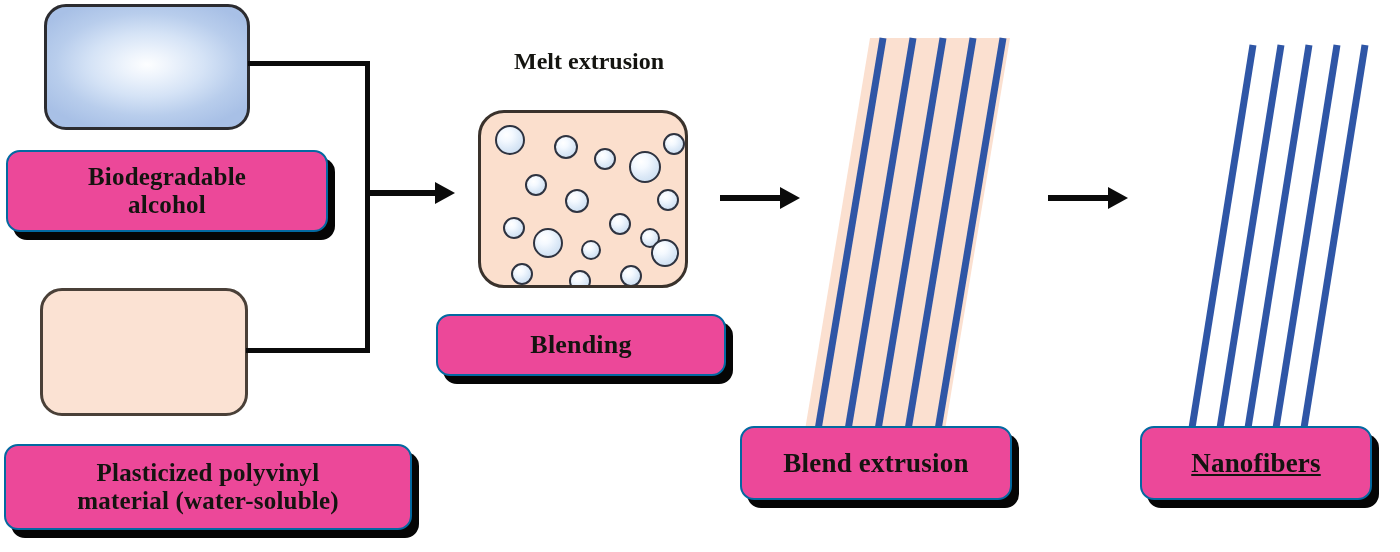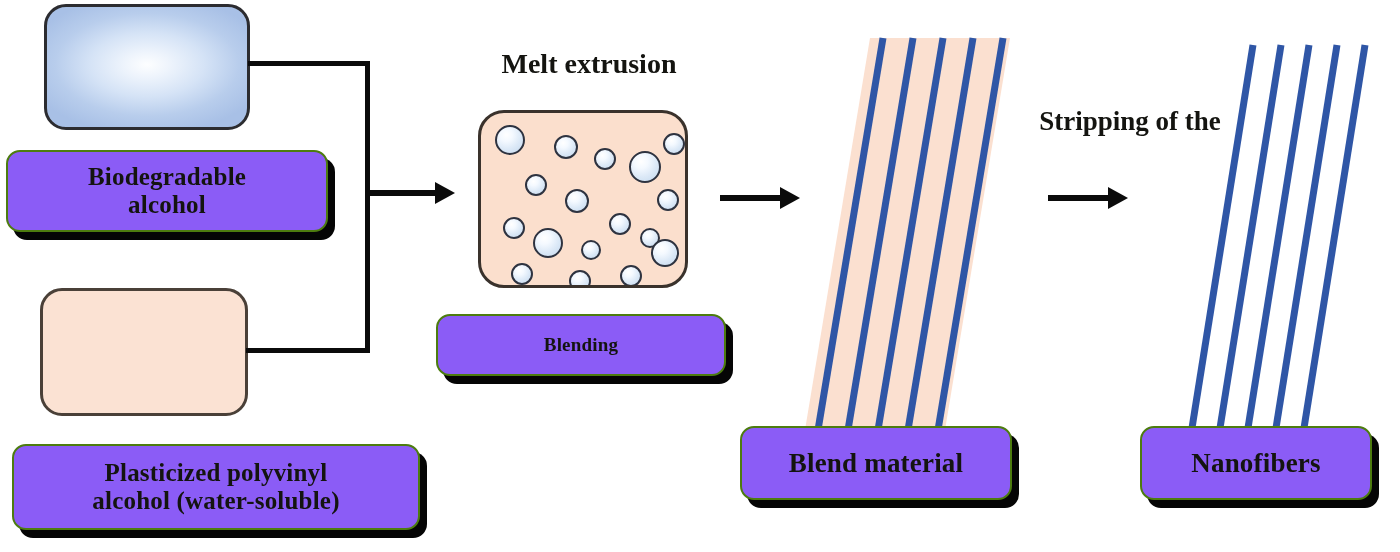--- a/index.html
+++ b/index.html
@@ -12,22 +12,22 @@
     width: 1400px;
     height: 552px;
     background: #ffffff;
     overflow: hidden;
     font-family: "Liberation Serif", "DejaVu Serif", serif;
   }
 
   
   .plate {
     position: absolute;
-    background: #8b5cf6;
-    border: 2px solid #4d7c0f;
+    background: #ec4899;
+    border: 2px solid #0369a1;
     border-radius: 14px;
     box-shadow: 7px 8px 0 0 #050505;
     display: flex;
     align-items: center;
     justify-content: center;
     text-align: center;
     font-weight: bold;
     color: #141410;
     line-height: 1.12;
     box-sizing: border-box;
@@ -127,35 +127,35 @@
 
   <div class="plate" style="left:6px; top:150px; width:322px; height:82px; font-size:25px;">
     <span style="display:block;">
       <span>Biodegradable</span><br>
       <span>alcohol</span>
     </span>
   </div>
 
   <div class="matbox-peach" style="left:40px; top:288px; width:208px; height:128px;"></div>
 
-  <div class="plate" style="left:12px; top:444px; width:408px; height:86px; font-size:25px;">
+  <div class="plate" style="left:4px; top:444px; width:408px; height:86px; font-size:25px;">
     <span style="display:block;">
       <span>Plasticized polyvinyl</span><br>
-      <span>alcohol (water-soluble)</span>
+      <span>material (water-soluble)</span>
     </span>
   </div>
 
   <div class="hline" style="left:248px; top:61px; width:122px;"></div>
   <div class="vline" style="left:365px; top:61px; height:292px;"></div>
   <div class="hline" style="left:246px; top:348px; width:124px;"></div>
 
   <div class="arrow-shaft" style="left:365px; top:190px; width:72px;"></div>
   <div class="arrow-head" style="left:435px; top:182px;"></div>
 
-  <div class="caption" style="left:474px; top:48px; width:230px; text-align:center; font-size:28px;">Melt extrusion</div>
+  <div class="caption" style="left:474px; top:48px; width:230px; text-align:center; font-size:24px;">Melt extrusion</div>
 
   <div class="blendbox" id="blend-box" style="left:478px; top:110px; width:210px; height:178px;">
       <div class="droplet" style="left: 14px; top: 12px; width: 30px; height: 30px;"></div>
       <div class="droplet" style="left: 73px; top: 22px; width: 24px; height: 24px;"></div>
       <div class="droplet" style="left: 113px; top: 35px; width: 22px; height: 22px;"></div>
       <div class="droplet" style="left: 148px; top: 38px; width: 32px; height: 32px;"></div>
       <div class="droplet" style="left: 182px; top: 20px; width: 22px; height: 22px;"></div>
       <div class="droplet" style="left: 44px; top: 61px; width: 22px; height: 22px;"></div>
       <div class="droplet" style="left: 84px; top: 76px; width: 24px; height: 24px;"></div>
       <div class="droplet" style="left: 176px; top: 76px; width: 22px; height: 22px;"></div>
@@ -163,55 +163,55 @@
       <div class="droplet" style="left: 128px; top: 100px; width: 22px; height: 22px;"></div>
       <div class="droplet" style="left: 52px; top: 115px; width: 30px; height: 30px;"></div>
       <div class="droplet" style="left: 159px; top: 115px; width: 20px; height: 20px;"></div>
       <div class="droplet" style="left: 100px; top: 127px; width: 20px; height: 20px;"></div>
       <div class="droplet" style="left: 170px; top: 126px; width: 28px; height: 28px;"></div>
       <div class="droplet" style="left: 30px; top: 150px; width: 22px; height: 22px;"></div>
       <div class="droplet" style="left: 88px; top: 157px; width: 22px; height: 22px;"></div>
       <div class="droplet" style="left: 139px; top: 152px; width: 22px; height: 22px;"></div>
     </div>
 
-  <div class="plate" style="left:436px; top:314px; width:290px; height:62px; font-size:19px;">Blending</div>
+  <div class="plate" style="left:436px; top:314px; width:290px; height:62px; font-size:26px;">Blending</div>
 
   <div class="arrow-shaft" style="left:720px; top:195px; width:62px;"></div>
   <div class="arrow-head" style="left:780px; top:187px;"></div>
 
   <div id="blend-strip-wrap">
     <svg width="240" height="392" viewBox="0 0 240 392">
 
       <polygon points="90,0 230,0 165,392 25,392" fill="#fbe0d0"></polygon>
       <g stroke="#2f56a6" stroke-width="7" stroke-linecap="butt">
         <line x1="103" y1="0" x2="38" y2="392"></line>
         <line x1="133" y1="0" x2="68" y2="392"></line>
         <line x1="163" y1="0" x2="98" y2="392"></line>
         <line x1="193" y1="0" x2="128" y2="392"></line>
         <line x1="223" y1="0" x2="158" y2="392"></line>
       </g>
     </svg>
   </div>
 
-  <div class="plate" style="left:740px; top:426px; width:272px; height:74px; font-size:27px;">Blend material</div>
+  <div class="plate" style="left:740px; top:426px; width:272px; height:74px; font-size:27px;">Blend extrusion</div>
 
   <div class="caption" style="left:1004px; top:106px; width:252px; text-align:center; font-size:27px;">
-    <span>Stripping of the</span><br>
+    <br>
   </div>
 
   <div class="arrow-shaft" style="left:1048px; top:195px; width:62px;"></div>
   <div class="arrow-head" style="left:1108px; top:187px;"></div>
 
   <div id="nanofiber-wrap">
     <svg width="200" height="388" viewBox="0 0 200 388">
       <g stroke="#2f56a6" stroke-width="7" stroke-linecap="butt">
         <line x1="73" y1="5" x2="12" y2="388"></line>
         <line x1="101" y1="5" x2="40" y2="388"></line>
         <line x1="129" y1="5" x2="68" y2="388"></line>
         <line x1="157" y1="5" x2="96" y2="388"></line>
         <line x1="185" y1="5" x2="124" y2="388"></line>
       </g>
     </svg>
   </div>
 
-  <div class="plate" style="left:1140px; top:426px; width:232px; height:74px; font-size:27px;">Nanofibers</div>
+  <div class="plate" style="left:1140px; top:426px; width:232px; height:74px; font-size:27px;text-decoration:underline;">Nanofibers</div>
 
 </div>
 
 </body></html>

